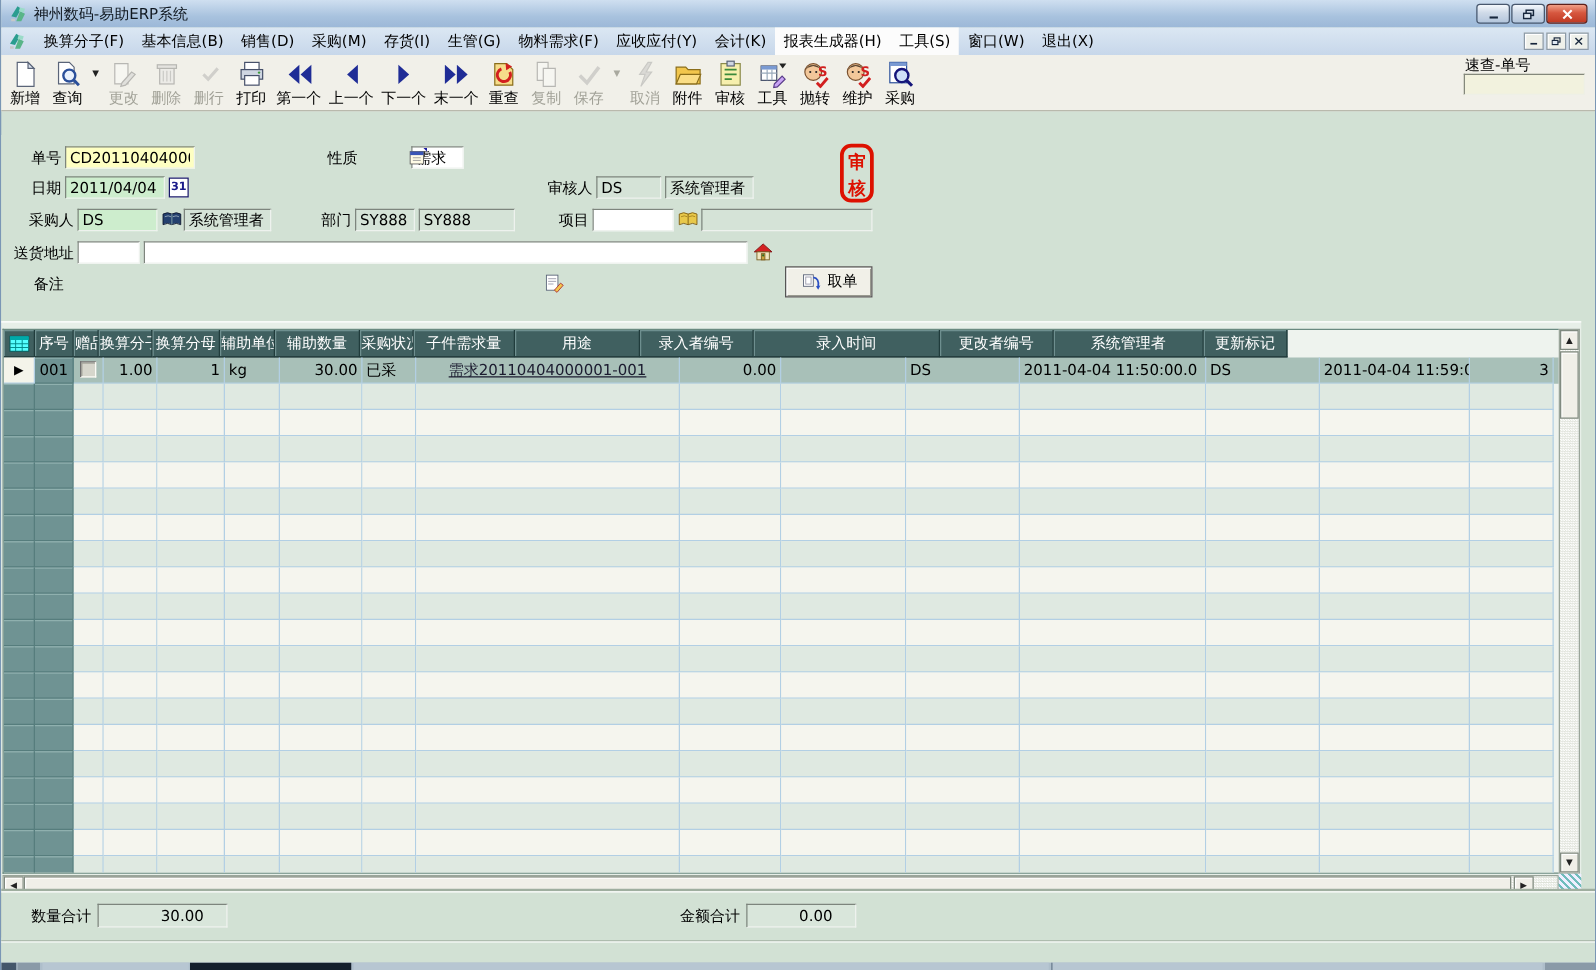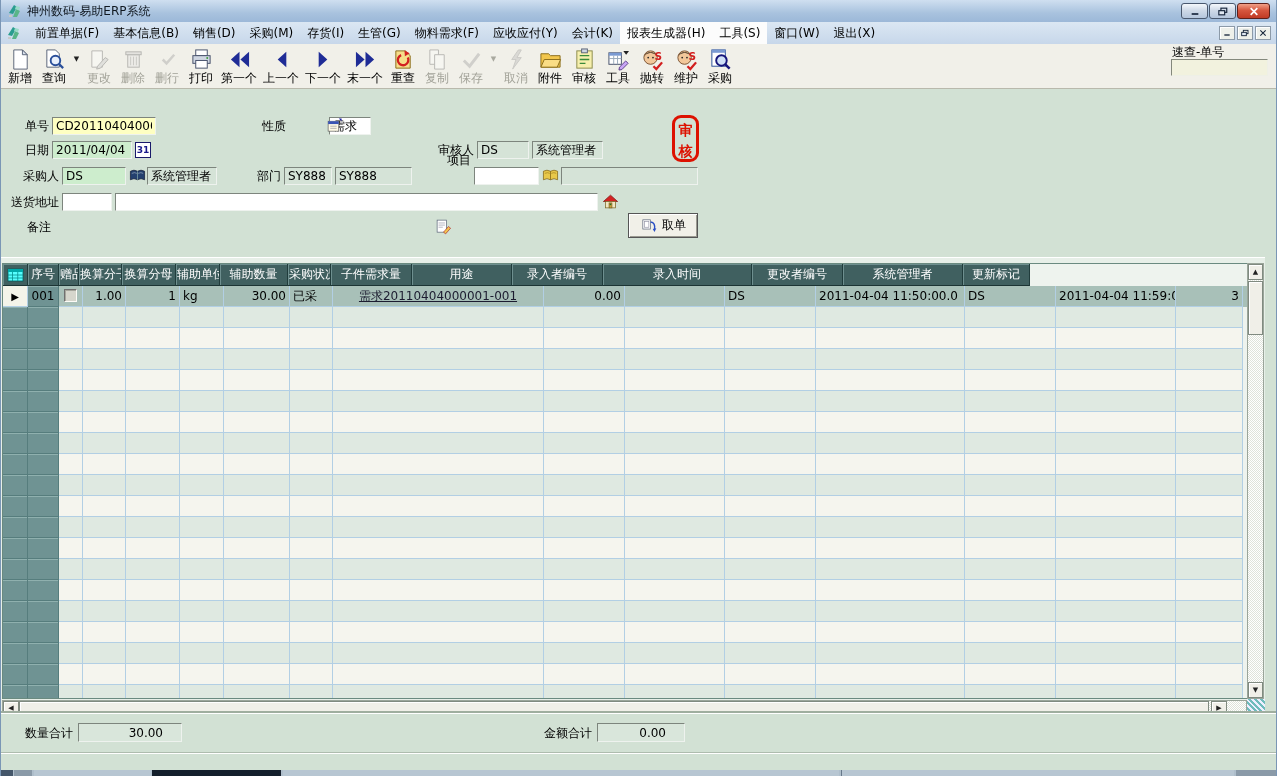--- a/index.html
+++ b/index.html
@@ -272,21 +272,21 @@
           </svg>
         </div>
     </div>
   </div>
 
   <div class="menubar">
     <svg class="micon">
         <use href="#i-app"></use>
       </svg>
     <div id="menu-items" style="display:flex">
-        <span class="menu-item">前置单据(F)</span>
+        <span class="menu-item">换算分子(F)</span>
         <span class="menu-item">基本信息(B)</span>
         <span class="menu-item">销售(D)</span>
         <span class="menu-item">采购(M)</span>
         <span class="menu-item">存货(I)</span>
         <span class="menu-item">生管(G)</span>
         <span class="menu-item">物料需求(F)</span>
         <span class="menu-item">应收应付(Y)</span>
         <span class="menu-item">会计(K)</span>
         <span class="menu-item lit">报表生成器(H)</span>
         <span class="menu-item lit">工具(S)</span>
@@ -463,21 +463,21 @@
 
     <div class="flabel" style="left:8px;top:60px;width:50px">采购人</div>
     <input class="field green" style="left: 61px; top: 59px; width: 64px;" value="DS">
     <span class="fic" style="left:128px;top:59px"><svg>
           <use href="#i-browse-dark"></use>
         </svg></span>
     <div class="field ro" style="left:146px;top:59px;width:70px">系统管理者</div>
     <div class="flabel" style="left:232px;top:60px;width:48px">部门</div>
     <div class="field ro" style="left:283px;top:59px;width:48px">SY888</div>
     <div class="field ro" style="left:334px;top:59px;width:77px">SY888</div>
-    <div class="flabel" style="left:422px;top:44px;width:48px">项目</div>
+    <div class="flabel" style="left:422px;top:60px;width:48px">项目</div>
     <input class="field" style="left: 473px; top: 59px; width: 65px;" value="">
     <span class="fic" style="left:541px;top:59px"><svg>
           <use href="#i-browse-yellow"></use>
         </svg></span>
     <div class="field ro" style="left:560px;top:59px;width:137px"></div>
 
     <div class="flabel" style="left:0;top:86px;width:58px">送货地址</div>
     <input class="field" style="left: 61px; top: 85px; width: 50px;" value="">
     <input class="field" style="left: 114px; top: 85px; width: 483px;" value="">
     <span class="fic" style="left:601px;top:85px"><svg>

